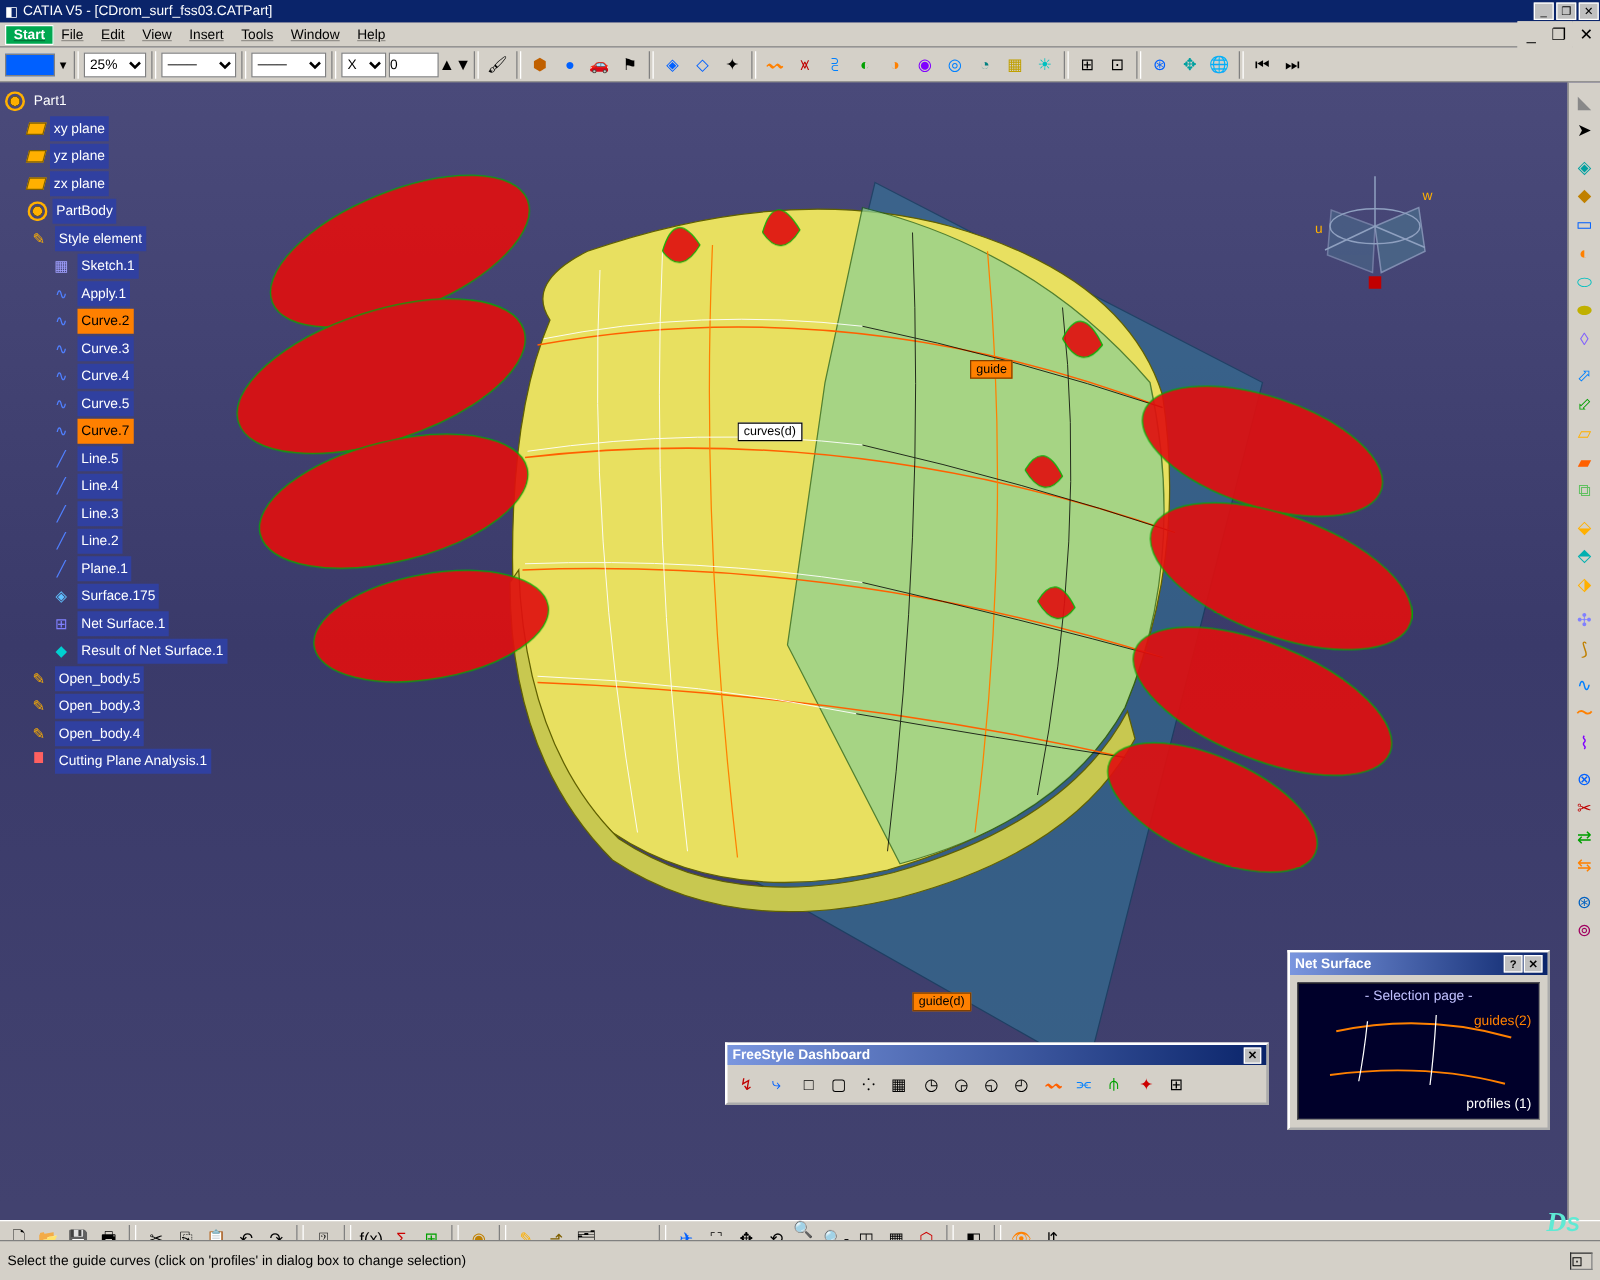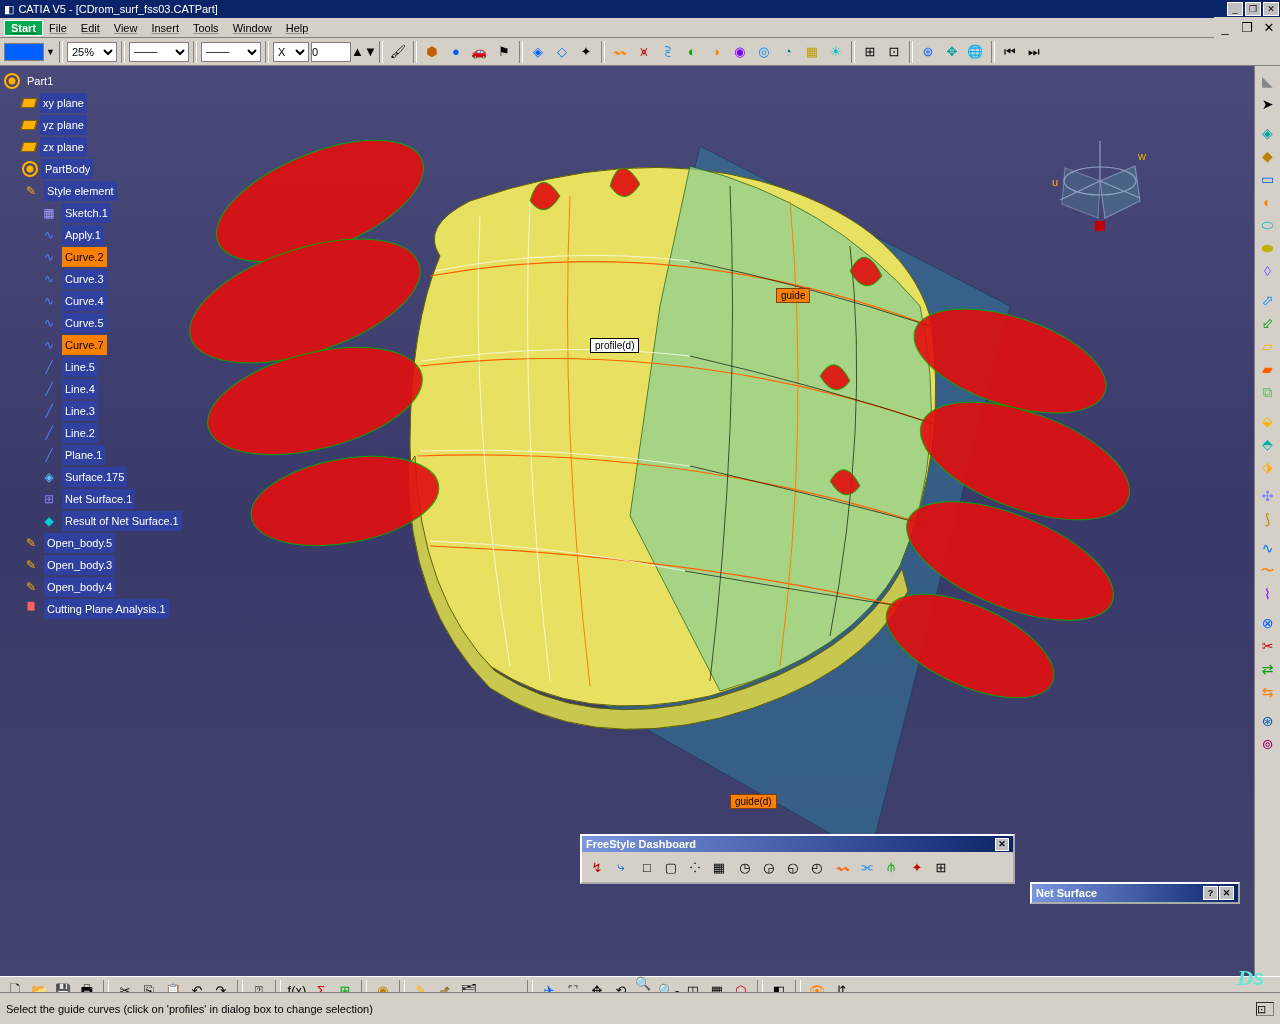--- a/index.html
+++ b/index.html
@@ -193,21 +193,21 @@
       <ellipse cx="840" cy="620" rx="90" ry="40" transform="rotate(24 840 620)"></ellipse>
 
       <path d="M 400 175 Q 410 140 430 170 Q 415 195 400 175"></path>
       <path d="M 480 160 Q 490 125 510 158 Q 495 182 480 160"></path>
       <path d="M 720 245 Q 735 215 752 250 Q 735 272 720 245"></path>
       <path d="M 690 350 Q 705 325 720 355 Q 705 375 690 350"></path>
       <path d="M 700 455 Q 715 430 730 460 Q 715 480 700 455"></path>
     </g>
   </svg>
 
-  <div class="viewport-label" style="left:590px; top:272px;">profile(d)</div>
+  <div class="viewport-label" style="left:590px; top:272px;">curves(d)</div>
   <div class="guide-label" style="left:776px; top:222px;text-align:center;">guide</div>
   <div class="guide-label" style="left:730px; top:728px;">guide(d)</div>
 
   <svg class="compass" viewBox="0 0 120 120">
     <g stroke="#8fa0c0" stroke-width="1.2" fill="#4a6a8a">
       <path d="M 60 55 L 95 40 L 100 75 L 65 92 Z" opacity="0.8"></path>
       <path d="M 60 55 L 25 42 L 22 78 L 58 92 Z" opacity="0.6"></path>
       <ellipse cx="60" cy="55" rx="36" ry="14" fill="none"></ellipse>
       <line x1="60" y1="55" x2="60" y2="15"></line>
       <line x1="60" y1="55" x2="100" y2="72"></line>
@@ -394,20 +394,35 @@
     </div>
   </div>
 
   <div class="netdlg">
     <div class="title">
       <span>Net Surface</span>
       <div class="ctrls">
           <div>?</div>
           <div>✕</div>
         </div>
+    </div>
+    <div class="preview">
+      <div style="text-align:center;color:#c0c0ff;padding-top:4px;">- Selection page -</div>
+      <svg width="196" height="80" style="position:absolute;left:0;top:18px;">
+        <g stroke="#ff8000" stroke-width="1.5" fill="none">
+          <path d="M 30 20 Q 100 5 170 25"></path>
+          <path d="M 25 55 Q 100 45 165 62"></path>
+        </g>
+        <g stroke="#ffffff" stroke-width="1" fill="none">
+          <path d="M 55 12 Q 52 40 48 60"></path>
+          <path d="M 110 7 Q 108 40 105 63"></path>
+        </g>
+      </svg>
+      <div style="position:absolute;right:6px;top:24px;color:#ff8000;">guides(2)</div>
+      <div style="position:absolute;right:6px;bottom:6px;color:#fff;">profiles (1)</div>
     </div>
   </div>
 
 </div>
 
 <div class="right-toolbar">
   <div class="rtbtn" style="color:#888;">◣</div>
   <div class="rtbtn sep-after">➤</div>
   <div class="rtbtn" style="color:#00a0a0;">◈</div>
   <div class="rtbtn" style="color:#c08000;">◆</div>

